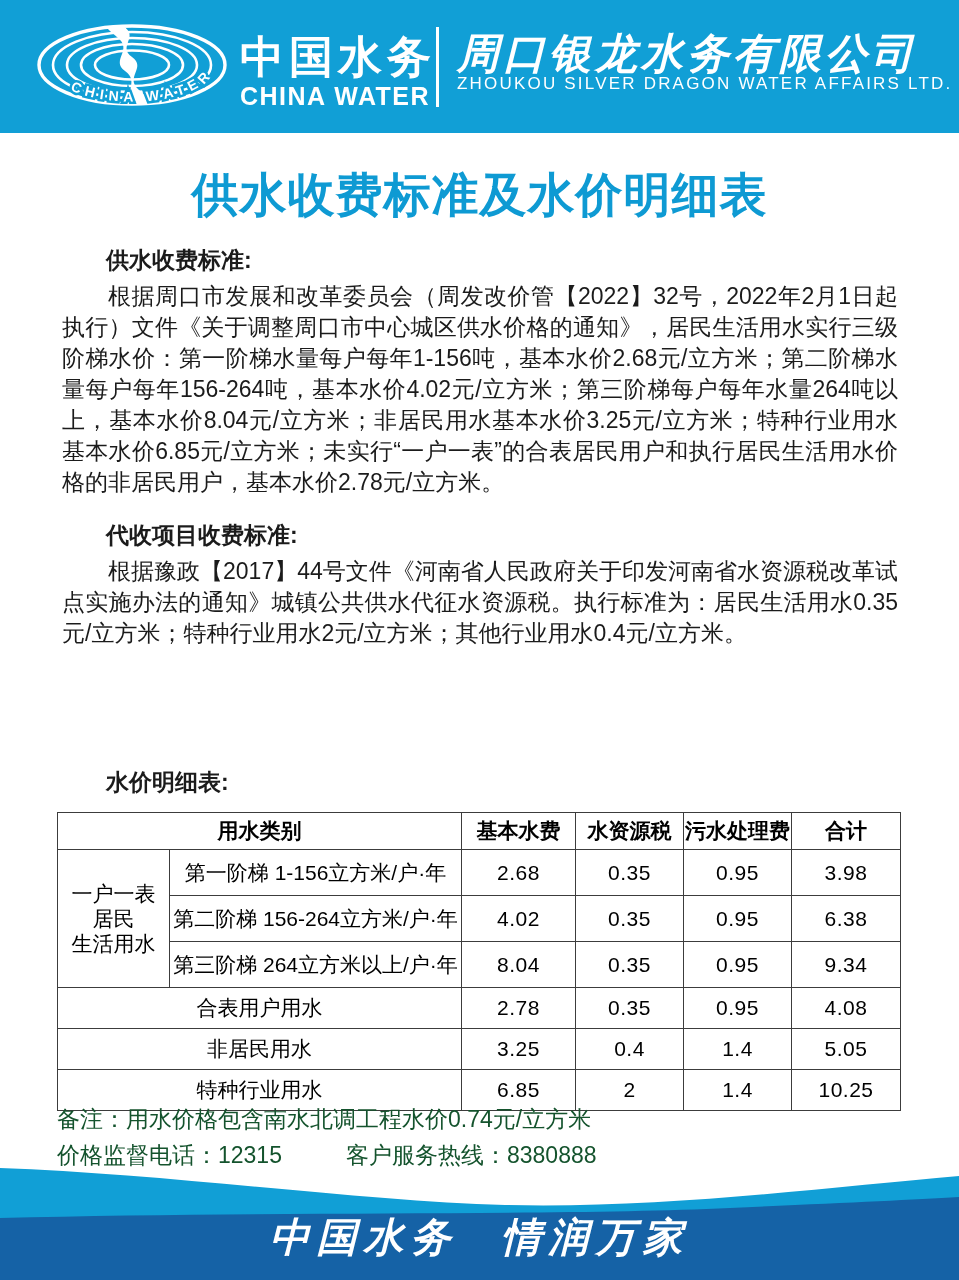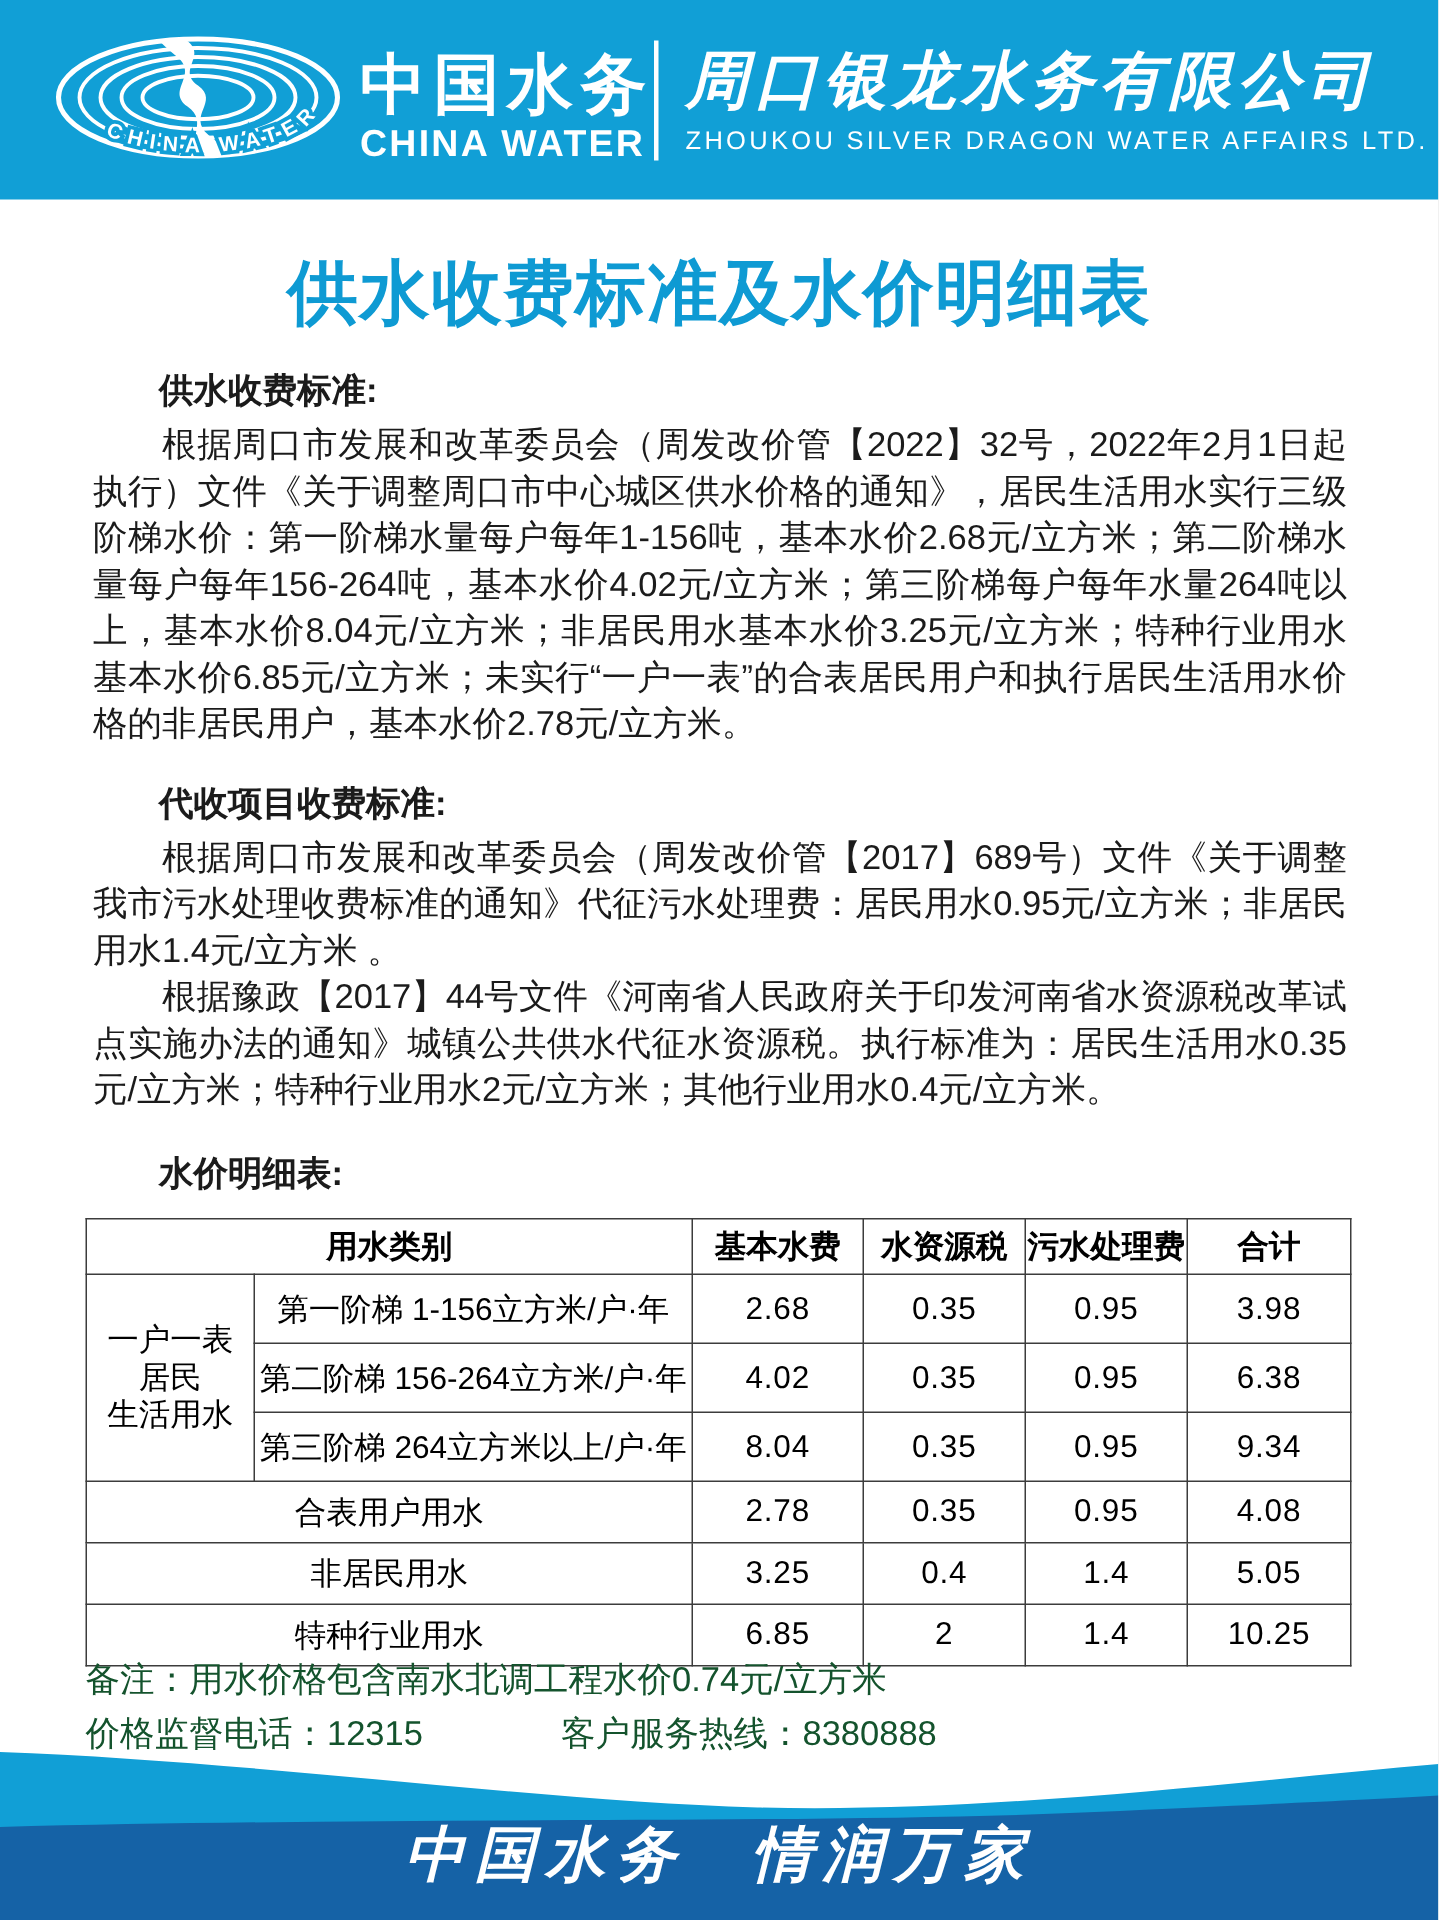--- a/index.html
+++ b/index.html
@@ -11,21 +11,21 @@
 
   
   .header { position:absolute; left:0; top:0; width:959px; height:133px; background:#119fd6; }
   .logo-svg { position:absolute; left:34px; top:23px; width:196px; height:84px; }
   .brand { position:absolute; left:240px; top:35px; color:#fff; }
   .brand-cn { font-size:44px; font-weight:bold; letter-spacing:5px; line-height:1; white-space:nowrap; }
   .brand-en { font-size:25px; font-weight:bold; letter-spacing:1.5px; margin-top:5px; line-height:1; white-space:nowrap; }
   .header-divider { position:absolute; left:436px; top:27px; width:3px; height:80px; background:#fff; }
   .company { position:absolute; left:457px; top:33px; color:#fff; }
   .company-cn { font-size:42px; font-weight:bold; letter-spacing:4px; line-height:1; white-space:nowrap;font-style:italic; }
-  .company-en { font-size:17px; letter-spacing:2.2px; margin-top:10px; line-height:1; white-space:nowrap; }
+  .company-en { font-size:17px; letter-spacing:2.2px; line-height:1; white-space:nowrap; }
 
   
   .page-title {
     position:absolute; top:164px; left:0; width:100%; margin:0;
     text-align:center; font-size:47px; font-weight:bold; color:#0e9ad3; letter-spacing:1px;
   }
 
   
   .section { position:absolute; left:62px; width:836px; color:#1b1b1b; }
   .sec1 { top:246px; }
@@ -42,21 +42,21 @@
     padding:0; color:#000000; overflow:hidden;
   }
   table.price th { font-size:21px; font-weight:bold; height:36px; }
   tr.tier-row  td { height:45px; font-size:21px; }
   tr.flat-row  td { height:40px; font-size:21px; }
   td.group-cell { font-size:21px; line-height:25px; }
   td.num { font-size:20px; letter-spacing:0.5px; }
 
   
   .notes { position:absolute; left:57px; top:1106px; color:#14532d; font-size:23px; line-height:27px; }
-  .notes-line2 { margin-top:9px; display:flex; gap:92px; }
+  .notes-line2 { margin-top:9px; display:flex; gap:64px; }
 
   
   .footer { position:absolute; left:0; top:1168px; width:959px; height:112px; }
   .footer-svg { position:absolute; left:0; top:0; width:959px; height:112px; display:block; }
   .slogan {
     position:absolute; left:0; top:49px; width:100%;
     display:flex; justify-content:center; gap:44px;
     color:#fff; font-family:"DejaVu Serif", serif; font-style:italic; font-weight:bold;
     font-size:40px; letter-spacing:7px; line-height:1; white-space:nowrap;
   }
@@ -99,21 +99,20 @@
 
   <h1 class="page-title">供水收费标准及水价明细表</h1>
 
   <div class="section sec1">
     <div class="sec-heading">供水收费标准:</div>
     <p class="para">根据周口市发展和改革委员会（周发改价管【2022】32号，2022年2月1日起执行）文件《关于调整周口市中心城区供水价格的通知》，居民生活用水实行三级阶梯水价：第一阶梯水量每户每年1-156吨，基本水价2.68元/立方米；第二阶梯水量每户每年156-264吨，基本水价4.02元/立方米；第三阶梯每户每年水量264吨以上，基本水价8.04元/立方米；非居民用水基本水价3.25元/立方米；特种行业用水基本水价6.85元/立方米；未实行“一户一表”的合表居民用户和执行居民生活用水价格的非居民用户，基本水价2.78元/立方米。</p>
   </div>
 
   <div class="section sec2">
     <div class="sec-heading">代收项目收费标准:</div>
-    <p class="para">根据周口市发展和改革委员会（周发改价管【2017】689号）文件《关于调整我市污水处理收费标准的通知》代征污水处理费：居民用水0.95元/立方米；非居民用水1.4元/立方米 。</p>
     <p class="para">根据豫政【2017】44号文件《河南省人民政府关于印发河南省水资源税改革试点实施办法的通知》城镇公共供水代征水资源税。执行标准为：居民生活用水0.35元/立方米；特种行业用水2元/立方米；其他行业用水0.4元/立方米。</p>
   </div>
 
   <div class="section sec3">
     <div class="sec-heading">水价明细表:</div>
   </div>
 
   <div class="table-wrap">
     <table class="price">
       <colgroup>

